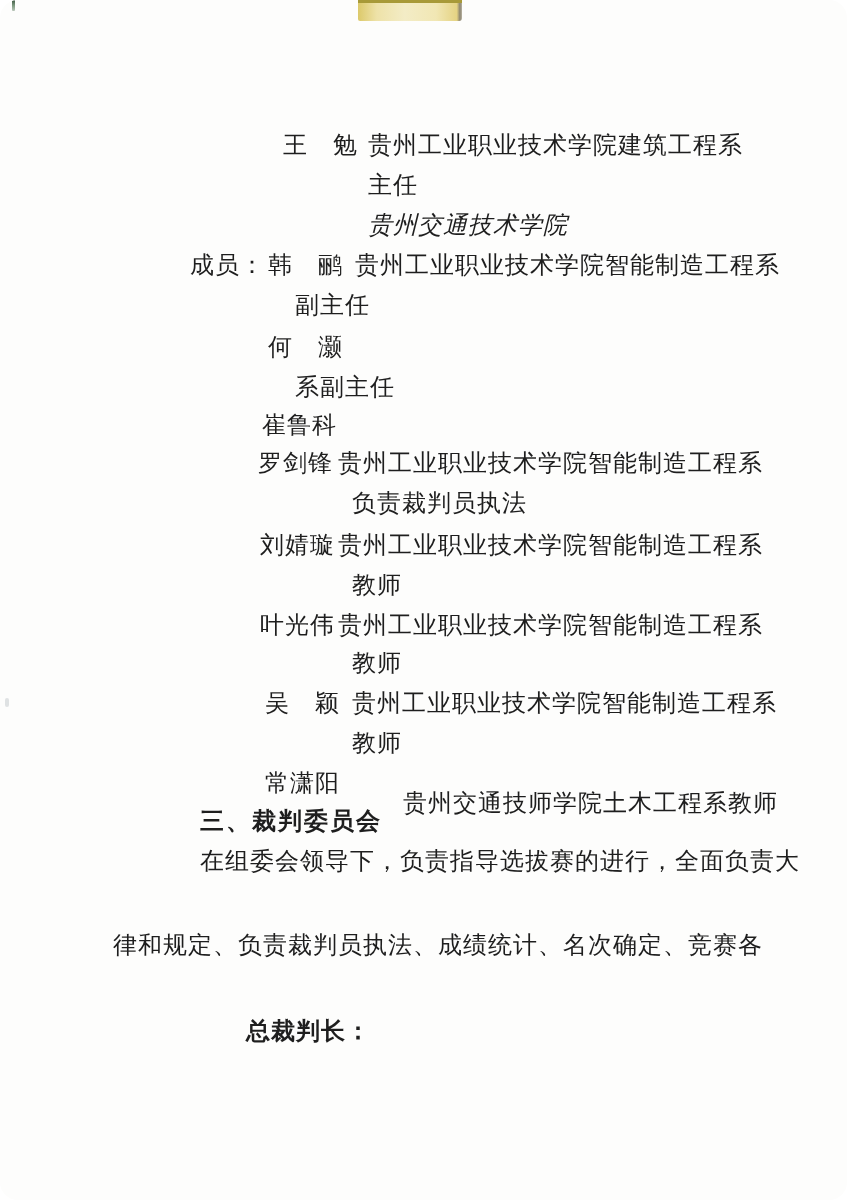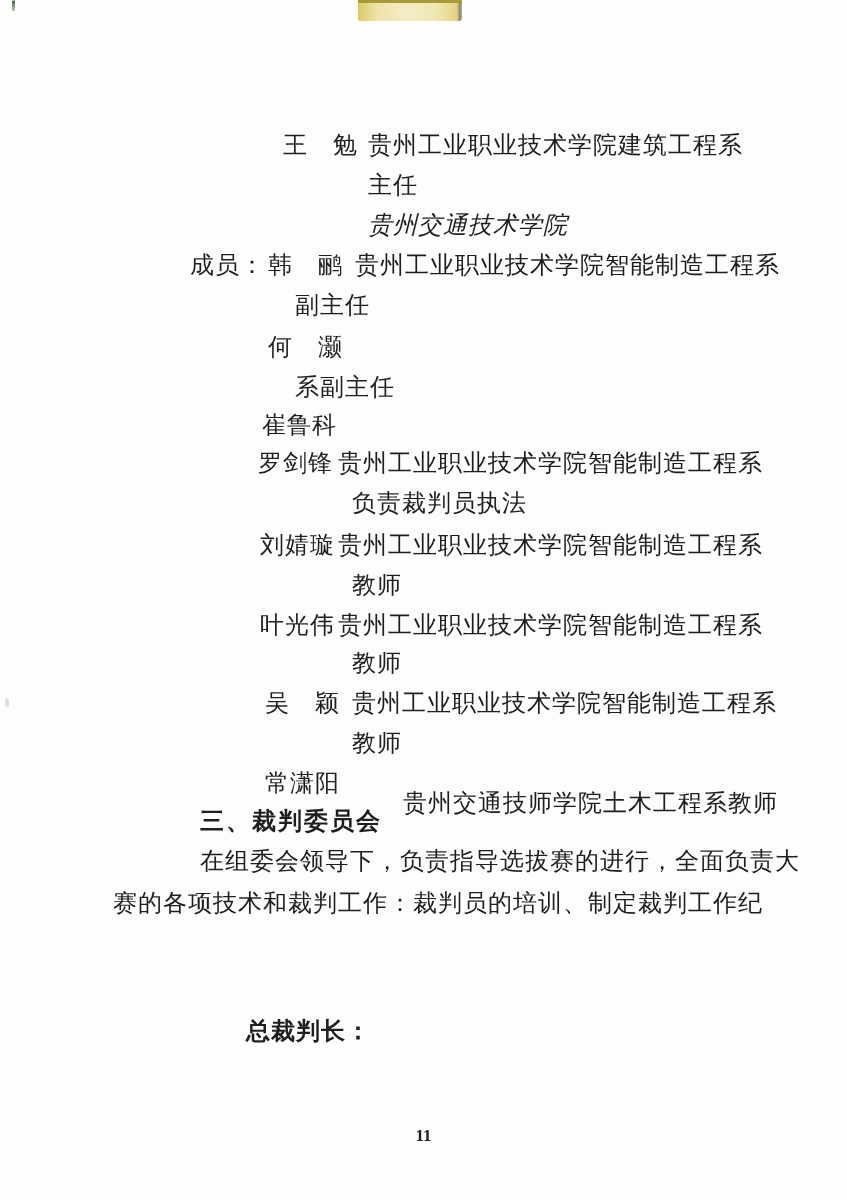--- a/index.html
+++ b/index.html
@@ -114,20 +114,19 @@
   <span class="ln" style="top:688px; left:265px;">吴　颖</span>
   <span class="ln" style="top:688px; left:352px;">贵州工业职业技术学院智能制造工程系</span>
   <span class="ln" style="top:728px; left:352px;">教师</span>
 
   <span class="ln" style="top:768px; left:265px;">常潇阳</span>
   <span class="ln" style="top:788px; left:358px;margin-left:45px;">贵州交通技师学院土木工程系教师</span>
 
   <span class="ln heading" style="top:806px; left:200px;">三、裁判委员会</span>
 
   <span class="ln" style="top:846px; left:200px;">在组委会领导下，负责指导选拔赛的进行，全面负责大</span>
-  <span class="ln" style="top:888px; left:113px;">赛的各项技术和裁判工作：裁判员的培训、制定裁判工作纪</span>
+  <span class="ln" style="top:930px; left:113px;">律和规定、负责裁判员执法、成绩统计、名次确定、竞赛各</span>
 
   <span class="ln chief" style="top:1016px; left:200px;margin-left:46px;">总裁判长：</span>
 
 
-  <div class="pagenum">11</div>
 
 </div>
 
 </body></html>

